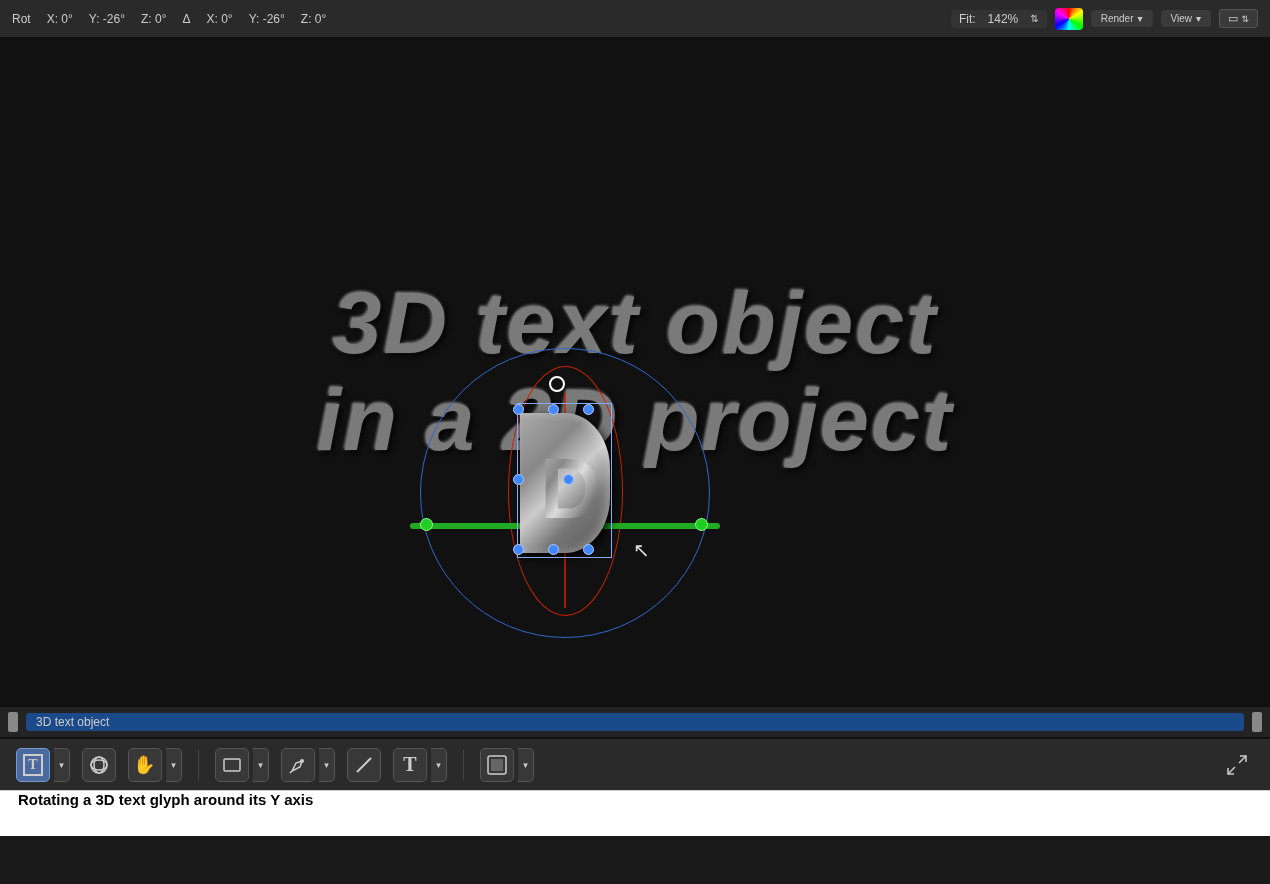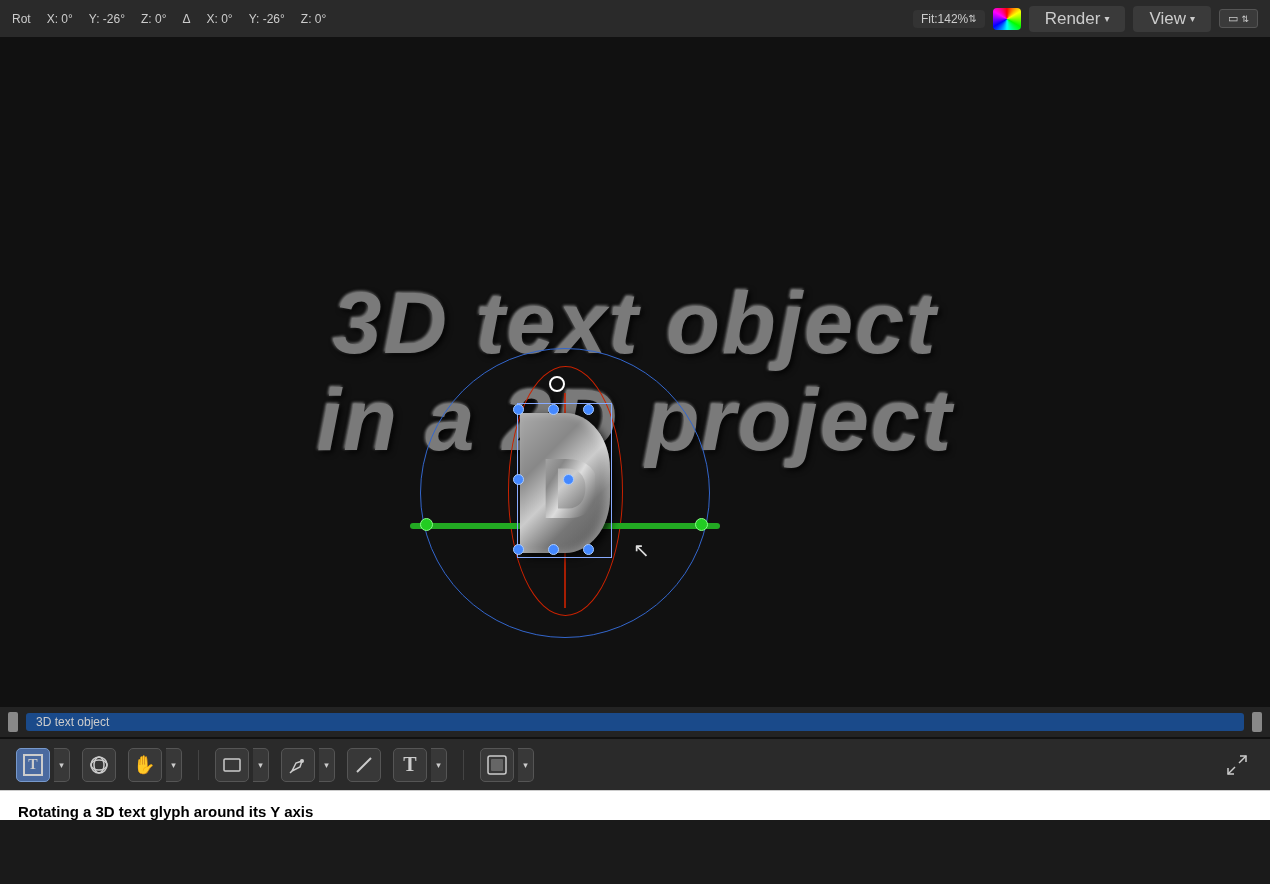--- a/index.html
+++ b/index.html
@@ -30,34 +30,34 @@
       color: #ccc;
     }
     .top-right-controls {
       display: flex;
       align-items: center;
       gap: 8px;
     }
     .fit-control {
       display: flex;
       align-items: center;
-      gap: 0;
+      gap: 12px;
       font-size: 12px;
       color: #ccc;
       background: #333;
       padding: 2px 8px;
       border-radius: 4px;
       cursor: pointer;
     }
     .dropdown-btn {
       background: #3a3a3a;
       border: none;
       color: #ccc;
-      font-size: 17px;
-      padding: 3px 16px;
+      font-size: 10px;
+      padding: 3px 10px;
       border-radius: 4px;
       cursor: pointer;
       display: flex;
       align-items: center;
       gap: 4px;
     }
     .dropdown-btn::after {
       content: '▾';
       font-size: 10px;
     }
@@ -317,24 +317,24 @@
       display: flex;
       align-items: center;
       justify-content: center;
       cursor: pointer;
       color: #ccc;
       font-size: 18px;
     }
 
     
     .caption-area {
-      height: 30px;
+      height: 46px;
       background: #fff;
       display: flex;
-      align-items: flex-end;
+      align-items: flex-start;
       padding: 0 18px;
       border-top: 1px solid #ccc;
     }
     .caption-text {
       font-size: 15px;
       font-weight: 700;
       color: #000;
     }
   </style>
 </head>

